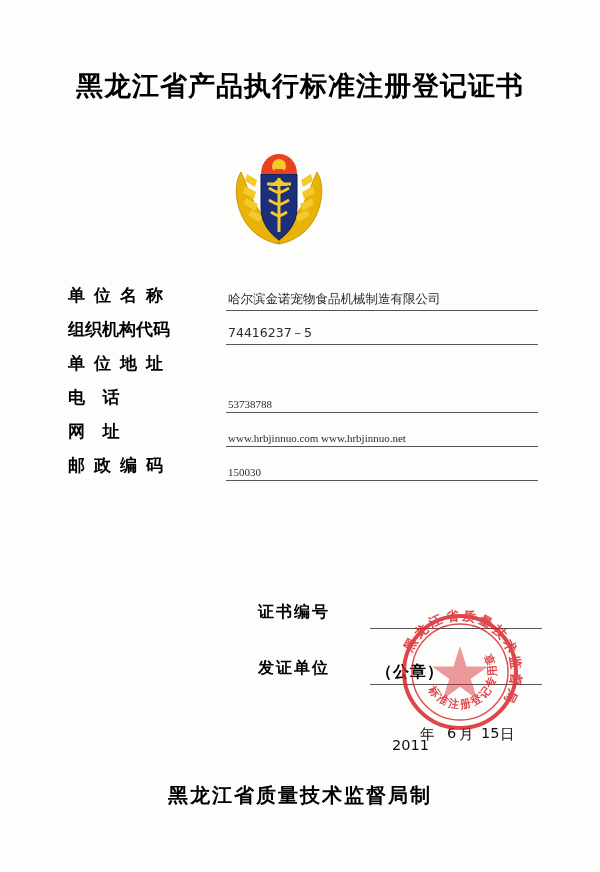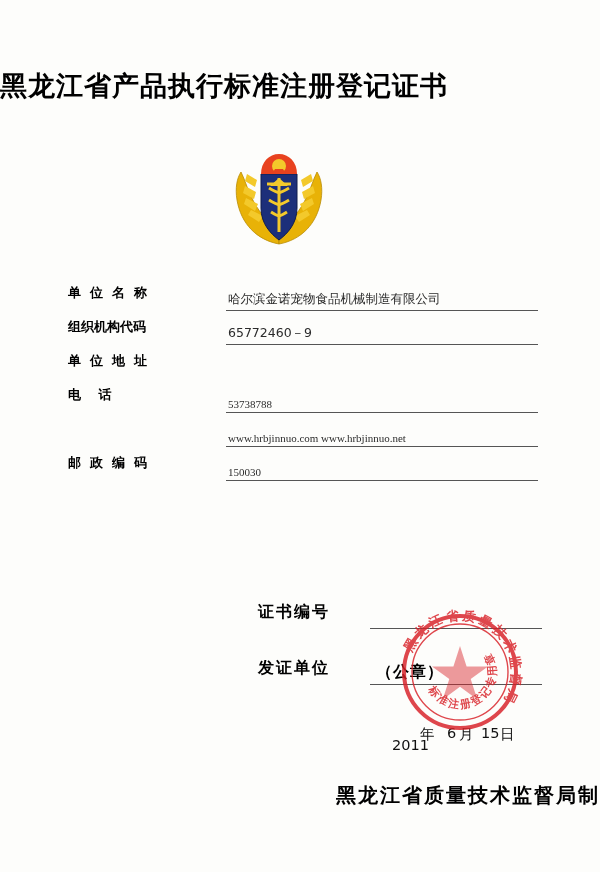--- a/index.html
+++ b/index.html
@@ -20,20 +20,21 @@
     left: 0; top: 0;
     width: 600px;
     height: 872px;
     background: #fdfdfb;
   }
   .cert-title {
     position: absolute;
     left: 0;
     top: 68px;
     width: 600px;
+    text-align: center;
     font-family: "DejaVu Sans", sans-serif;
     font-weight: bold;
     font-size: 27px;
     letter-spacing: 1px;
     color: #000;
   }
 
   
   .emblem {
     position: absolute;
@@ -55,21 +56,21 @@
     position: relative;
     height: 34px;
   }
   .field-label {
     position: absolute;
     left: 0;
     top: 2px;
     width: 152px;
     font-family: "DejaVu Sans", sans-serif;
     font-weight: bold;
-    font-size: 13px;
+    font-size: 17px;
     letter-spacing: 0px;
     white-space: nowrap;
   }
   .label-spread-4 { letter-spacing: 9px; }
   .label-spread-3 { letter-spacing: 17.5px; }
   .label-spread-0 { letter-spacing: 0px; }
   .field-value-wrap {
     position: absolute;
     left: 158px;
     top: 0;
@@ -163,21 +164,21 @@
     pointer-events: none;
   }
   .stamp svg { display: block; }
 
   
   .footer {
     position: absolute;
     left: 0;
     top: 782px;
     width: 600px;
-    text-align: right;
+    text-align: center;
     font-family: "DejaVu Sans", sans-serif;
     font-weight: bold;
     font-size: 20px;
     letter-spacing: 2px;
   }
 </style>
 </head>
 <body>
 
 <div class="page">
@@ -224,37 +225,38 @@
     <div class="field-row">
       <div class="field-label label-spread-4">单位名称</div>
       <div class="field-value-wrap">
         <div class="field-value">哈尔滨金诺宠物食品机械制造有限公司</div>
       </div>
     </div>
 
     <div class="field-row">
       <div class="field-label label-spread-0">组织机构代码</div>
       <div class="field-value-wrap">
-        <div class="field-value">65772460－9</div>
+        <div class="field-value">74416237－5</div>
       </div>
     </div>
 
 
     <div class="field-row">
       <div class="field-label label-spread-4">单位地址</div>
     </div>
 
     <div class="field-row">
       <div class="field-label label-spread-3">电话</div>
       <div class="field-value-wrap">
         <div class="field-value latin">53738788</div>
       </div>
     </div>
 
     <div class="field-row">
+      <div class="field-label label-spread-3">网址</div>
       <div class="field-value-wrap">
         <div class="field-value latin">www.hrbjinnuo.com   www.hrbjinnuo.net</div>
       </div>
     </div>
 
     <div class="field-row">
       <div class="field-label label-spread-4">邮政编码</div>
       <div class="field-value-wrap">
         <div class="field-value latin">150030</div>
       </div>

